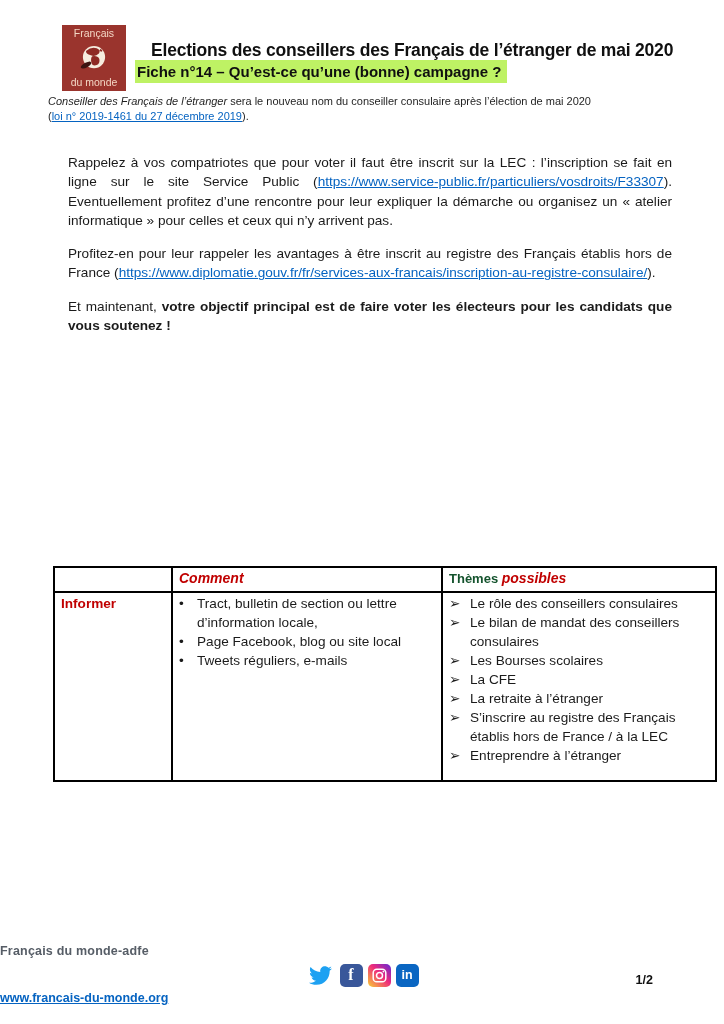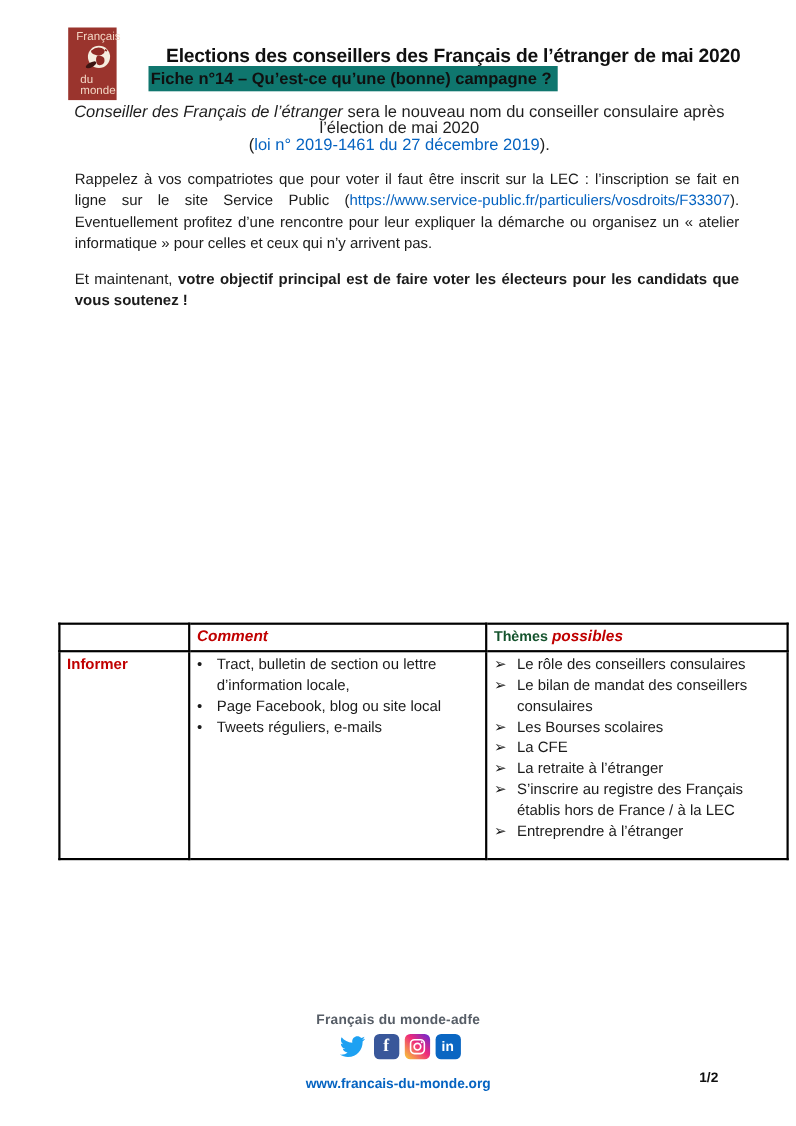--- a/index.html
+++ b/index.html
@@ -2,41 +2,41 @@
 <html><head>
 <meta charset="utf-8">
 <style>
   html,body { margin:0; padding:0; background:#ffffff; }
   .page {
     position:relative; width:724px; height:1024px; background:#ffffff;
     font-family:"Liberation Sans", sans-serif; color:#1b1b1b; overflow:hidden;
   }
   
   .logo {
-    position:absolute; left:62px; top:25px; width:44px; height:66px;
+    position:absolute; left:62px; top:25px; width:64px; height:66px;
     background:#9a342d; color:#f3d6c4; box-sizing:border-box;
     display:flex; flex-direction:column; align-items:center; justify-content:space-between;
-    padding:3px 0 4px 11px; font-size:10.5px; line-height:10px;
+    padding:3px 0 4px 0; font-size:10.5px; line-height:10px;
   }
   .logo .globe { width:32px; height:32px; }
   
   .title {
     position:absolute; left:135px; top:24px; width:545px; margin:16px;
     font-size:17.5px; line-height:20px; font-weight:bold; color:#101010; letter-spacing:-0.2px;
   }
   .subtitle {
     position:absolute; left:135px; top:60px;
-    background:#0f766e; font-weight:bold; font-size:15px; padding:3px 6px 3px 2px; color:#101010;text-align:center;
+    background:#bef264; font-weight:bold; font-size:15px; padding:3px 6px 3px 2px; color:#101010;text-align:center;
   }
   .notice {
     position:absolute; left:48px; right:46px; top:94px; margin:0;
-    text-align:center; font-size:15px; line-height:15px; color:#1f1f1f;
+    text-align:left; font-size:11px; line-height:15px; color:#1f1f1f;
   }
   .notice em { font-style:italic; }
-  .link { color:#0563c1; cursor:pointer; }
+  .link { color:#0563c1; text-decoration:underline; cursor:pointer; }
   
   .body {
     position:absolute; left:68px; top:153px; width:604px;
     font-size:13.6px; line-height:19.3px; text-align:justify;
   }
   .body p { margin:0 0 14px 0; }
   .bold-italic { font-weight:bold; font-style:italic; }
   .p6 { margin-top:28px; }
   .bold { font-weight:bold; }
   
@@ -50,32 +50,32 @@
   .col1 { width:104px;border-radius:32px; } .col2 { width:256px;border-radius:12px; } .col3 { width:260px; }
   .hdr-comment { color:#c00000; font-weight:bold; font-style:italic; font-size:14px; }
   .hdr-black { font-weight:bold; color:#14532d; font-size:13px; }
   .hdr-red { color:#c00000; font-weight:bold; font-style:italic; font-size:14px; }
   .rowlabel { color:#c00000; font-weight:bold; padding-top:3px; }
   .li { display:flex; }
   .li .mk { flex:0 0 18px; width:18px; }
   .li.arrow .mk { flex:0 0 21px; width:21px; }
   .li .tx { flex:1; }
   
-  .footer { position:absolute; left:0; right:0; top:920px; text-align:center; }
+  .footer { position:absolute; left:0; right:0; top:944px; }
   .org { font-size:12.5px; font-weight:bold; color:#565d66; letter-spacing:0.2px; }
   .icons { margin-top:4px; display:flex; justify-content:center; align-items:center; gap:5px; height:26px; }
   .sq {
     width:23px; height:23px; border-radius:5px; display:flex; align-items:center;
     justify-content:center; color:#fff; font-weight:bold; cursor:pointer;
   }
   .fb { background:#39579a; font-size:16px; font-family:"Liberation Serif", serif; }
   .ig { background:linear-gradient(45deg,#f9ce34 0%,#ee2a7b 55%,#6228d7 100%); }
   .ln { background:#0a66c2; font-size:12.5px; }
   .tw-svg { width:29px; height:23px; cursor:pointer; }
-  .site-link { display:inline-block; margin-top:14px; font-size:12.5px; font-weight:bold; }
+  .site-link { display:inline-block; margin-top:3px; font-size:12.5px; font-weight:bold; }
   .pagenum { position:absolute; right:71px; top:973px; font-size:12.5px; font-weight:bold; color:#101010; }
 </style>
 </head>
 <body>
 
 <div class="page">
 
   <div class="logo">
     <div>Français</div>
     <svg class="globe" viewBox="0 0 36 36">
@@ -91,20 +91,21 @@
   <h1 class="title">Elections des conseillers des Français de l’étranger de mai 2020</h1>
   <div class="subtitle">Fiche n°14 – Qu’est-ce qu’une (bonne) campagne ?</div>
 
   <p class="notice">
     <em>Conseiller des Français de l’étranger</em><span> sera le nouveau nom du conseiller consulaire après l’élection de mai 2020</span><br>
     <span>(</span><a class="link">loi n° 2019-1461 du 27 décembre 2019</a><span>).</span>
   </p>
 
   <div class="body">
     <p><span>Rappelez à vos compatriotes que pour voter il faut être inscrit sur la LEC : l’inscription se fait en ligne sur le site Service Public (</span><a class="link">https://www.service-public.fr/particuliers/vosdroits/F33307</a><span>). Eventuellement profitez d’une rencontre pour leur expliquer la démarche ou organisez un « atelier informatique » pour celles et ceux qui n’y arrivent pas.</span></p>
+    <p><span>Profitez-en pour leur rappeler les avantages à être inscrit au registre des Français établis hors de France (</span><a class="link">https://www.diplomatie.gouv.fr/fr/services-aux-francais/inscription-au-registre-consulaire/</a><span>).</span></p>
     <p class="p6"><span>Et maintenant, </span><span class="bold">votre objectif principal est de faire voter les électeurs pour les candidats que vous soutenez !</span></p>
   </div>
 
   <table class="grid">
     <tbody>
         <tr class="thead">
       <td class="col1"></td>
       <td class="col2"><span class="hdr-comment">Comment</span></td>
       <td class="col3"><span class="hdr-black">Thèmes </span><span class="hdr-red">possibles</span></td>
     </tr>

